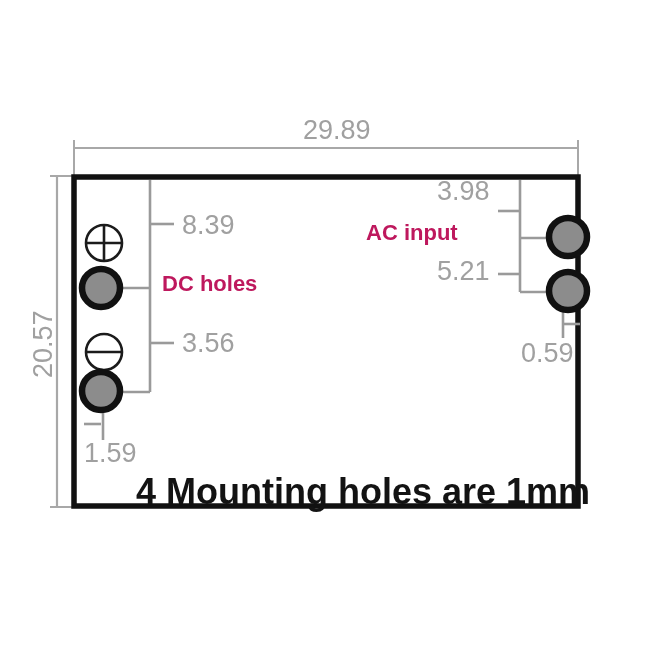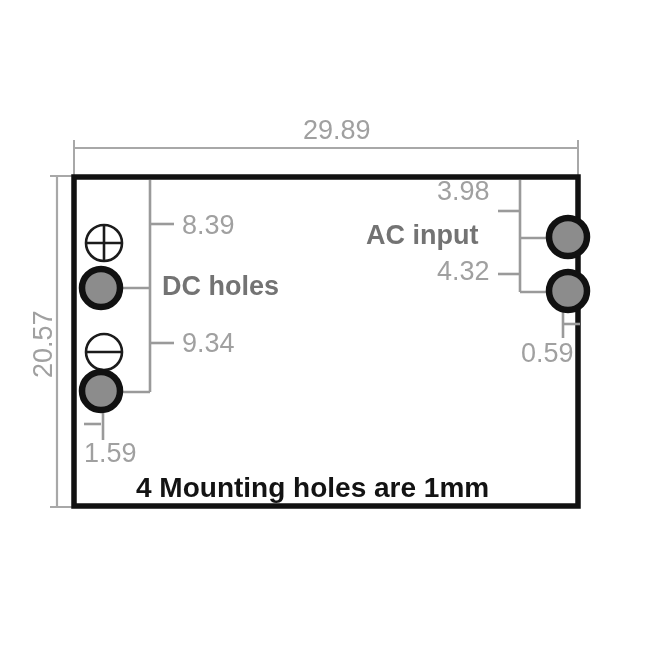--- a/index.html
+++ b/index.html
@@ -34,28 +34,28 @@
     white-space: nowrap;
     line-height: 1;
   }
   .dim-text {
     color: #a0a0a0;
     font-size: 27px;
     font-weight: 400;
     letter-spacing: 0px;
   }
   .bold-text {
-    color: #737373;
+    color: #be185d;
     font-weight: bold;
-    font-size: 27px;
+    font-size: 22px;
   }
   .caption-text {
     color: #131313;
     font-weight: bold;
-    font-size: 28px;
+    font-size: 36px;
   }
   .rot90 {
     transform: rotate(-90deg);
     transform-origin: 0 0;
   }
   
   #dim-width-label { left: 303px; top: 117px; }
   #dim-height-label { left: 30px; top: 378px; }
   
   #dim-707 { left: 182px; top: 212px; }
@@ -154,27 +154,27 @@
     </g>
 
   </svg>
 
   <span class="lbl dim-text" id="dim-width-label" data-bind="overall.width_label">29.89</span>
 
   <span class="lbl dim-text rot90" id="dim-height-label" data-bind="overall.height_label">20.57</span>
 
   <span class="lbl dim-text" id="dim-707" data-bind="dimensions.dc_top_offset">8.39</span>
 
-  <span class="lbl dim-text" id="dim-555" data-bind="dimensions.dc_bottom_offset">9.34</span>
+  <span class="lbl dim-text" id="dim-555" data-bind="dimensions.dc_bottom_offset">3.56</span>
 
   <span class="lbl dim-text" id="dim-159" data-bind="dimensions.dc_edge_offset">1.59</span>
 
   <span class="lbl dim-text" id="dim-398" data-bind="dimensions.ac_top_offset">3.98</span>
 
-  <span class="lbl dim-text" id="dim-432" data-bind="dimensions.ac_bottom_offset">4.32</span>
+  <span class="lbl dim-text" id="dim-432" data-bind="dimensions.ac_bottom_offset">5.21</span>
 
   <span class="lbl dim-text" id="dim-118" data-bind="dimensions.ac_edge_offset">0.59</span>
 
   <span class="lbl bold-text" id="label-dc" data-bind="labels.dc_output">DC holes</span>
 
   <span class="lbl bold-text" id="label-ac" data-bind="labels.ac_input">AC input</span>
 
   <span class="lbl caption-text" id="label-caption" data-bind="labels.caption">4 Mounting holes are 1mm</span>
 
 </div>

